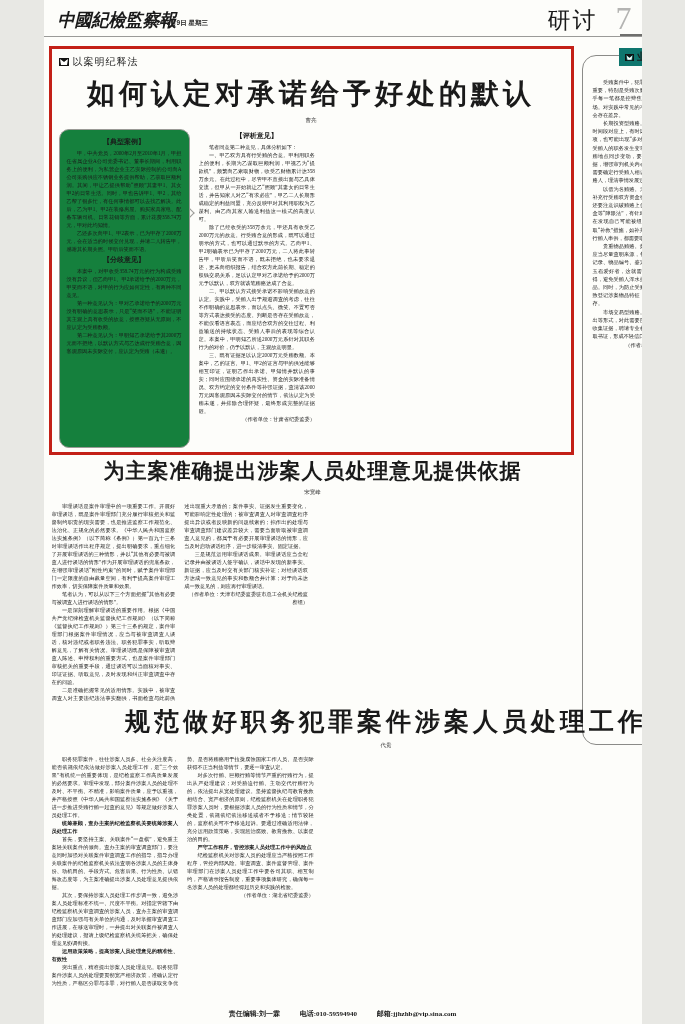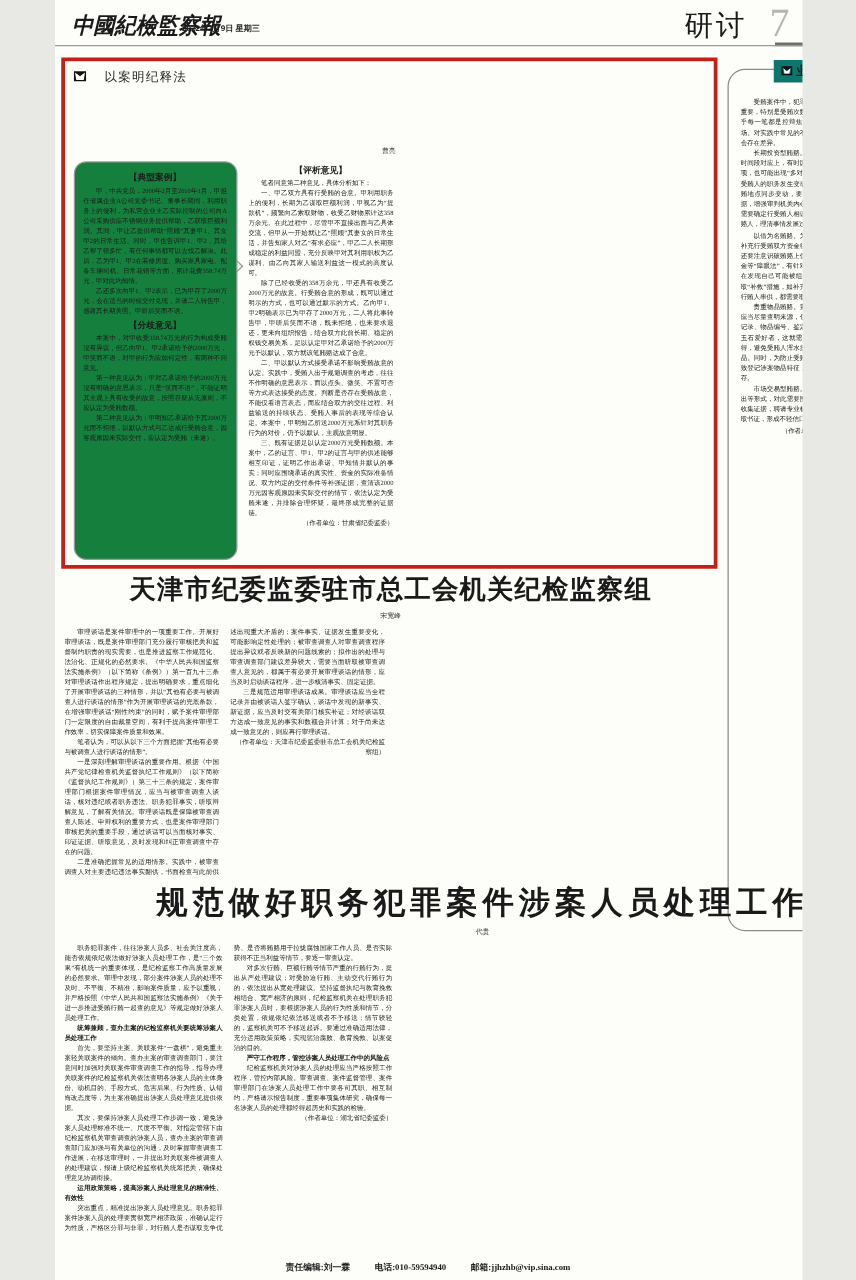--- a/index.html
+++ b/index.html
@@ -14,21 +14,21 @@
   .page-num{position:absolute;right:10px;top:0px;font-size:32px;color:#b4b4b2;}
   .hdr-rule{position:absolute;top:36px;left:0;width:685px;border-top:1px solid #9a9a98;}
   .hdr-rule-thick{position:absolute;top:34px;left:576px;width:74px;height:3px;background:#6f6f6d;}
   
   .para{margin:0;text-indent:2em;text-align:justify;}
   .attribution{text-align:right;text-indent:0;}
   .sec-title{text-align:center;font-weight:bold;font-size:7px;margin:3px 0 3px;}
   .subhead{font-weight:bold;}
   
   .main-box{position:absolute;left:5px;top:46px;width:519px;height:403px;border:3px solid #c32017;background:#fdfdfa;}
-  .kicker{position:absolute;left:7px;top:4px;display:flex;align-items:center;gap:15px;}
+  .kicker{position:absolute;left:7px;top:4px;display:flex;align-items:center;gap:4px;}
   .kicker-label{font-size:10px;letter-spacing:1px;}
   .icon-glyph{display:inline-block;}
   .main-headline{position:absolute;top:26px;left:0;right:0;text-align:center;
                  font-size:28px;font-weight:bold;letter-spacing:4px;}
   .main-byline{position:absolute;top:68px;left:0;right:0;text-align:center;font-size:5.5px;color:#333;}
   .case-box{position:absolute;left:7px;top:80px;width:131px;bottom:4px;box-sizing:border-box;
             background:#15803d;border:1px solid #9a9a96;border-radius:10px;padding:5px 7px;
             font-size:5.2px;line-height:8px;overflow:hidden;}
   .case-tail{position:absolute;left:133px;top:160px;width:7px;height:7px;background:#fafaf6;
              border-top:1px solid #9a9a96;border-right:1px solid #9a9a96;transform:rotate(45deg);}
@@ -79,20 +79,21 @@
   <div class="main-box">
     <div class="kicker">
       <span class="icon-glyph">
         <svg width="10" height="10" viewBox="0 0 10 10">
             <path d="M0 1 h10 v8 h-10 z M1 2 l4 3 l4-3 l-1 6 l-6 0 z" fill="#111" fill-rule="evenodd"></path>
             <path d="M2 3 l3 2.5 L8 3 l-0.8 4.5 h-4.4 z" fill="#fff"></path>
           </svg>
       </span>
       <span class="kicker-label">以案明纪释法</span>
     </div>
+    <h1 class="main-headline" style="margin:0;">如何认定对承诺给予好处的默认</h1>
     <div class="main-byline">曹亮</div>
     <div class="case-tail"></div>
     <div class="case-box">
         <div class="sec-title">【典型案例】</div>
         <p class="para">甲，中共党员，2000年2月至2010年1月，甲担任省属企业A公司党委书记、董事长期间，利用职务上的便利，为私营企业主乙实际控制的公司向A公司采购供应不锈钢业务提供帮助，乙获取巨额利润。其间，甲让乙提供帮助“照顾”其妻甲1、其女甲2的日常生活。同时，甲也告诉甲1、甲2，其给乙帮了很多忙，有任何事情都可以去找乙解决。此后，乙为甲1、甲2在装修房屋、购买家具家电、配备车辆司机、日常花销等方面，累计花费358.74万元，甲对此均知情。</p>
         <p class="para">乙还多次向甲1、甲2表示，已为甲存了2000万元，会在适当的时候交付兑现，并请二人转告甲，感谢其长期关照。甲听后笑而不语。</p>
         <div class="sec-title">【分歧意见】</div>
         <p class="para">本案中，对甲收受358.74万元的行为构成受贿没有异议，但乙向甲1、甲2承诺给予的2000万元，甲笑而不语，对甲的行为应如何定性，有两种不同意见。</p>
         <p class="para">第一种意见认为：甲对乙承诺给予的2000万元没有明确的意思表示，只是“笑而不语”，不能证明其主观上具有收受的故意，按照存疑从无原则，不应认定为受贿数额。</p>
         <p class="para">第二种意见认为：甲明知乙承诺给予其2000万元而不拒绝，以默认方式与乙达成行受贿合意，因客观原因未实际交付，应认定为受贿（未遂）。</p>
@@ -102,21 +103,21 @@
         <p class="para">笔者同意第二种意见，具体分析如下：</p>
         <p class="para">一、甲乙双方具有行受贿的合意。甲利用职务上的便利，长期为乙谋取巨额利润，甲视乙为“提款机”，频繁向乙索取财物，收受乙财物累计达358万余元。在此过程中，尽管甲不直接出面与乙具体交流，但甲从一开始就让乙“照顾”其妻女的日常生活，并告知家人对乙“有求必应”，甲乙二人长期形成稳定的利益同盟，充分反映甲对其利用职权为乙谋利、由乙向其家人输送利益这一模式的高度认可。</p>
         <p class="para">除了已经收受的358万余元，甲还具有收受乙2000万元的故意。行受贿合意的形成，既可以通过明示的方式，也可以通过默示的方式。乙向甲1、甲2明确表示已为甲存了2000万元，二人将此事转告甲，甲听后笑而不语，既未拒绝，也未要求退还，更未向组织报告，结合双方此前长期、稳定的权钱交易关系，足以认定甲对乙承诺给予的2000万元予以默认，双方就该笔贿赂达成了合意。</p>
         <p class="para">二、甲以默认方式接受承诺不影响受贿故意的认定。实践中，受贿人出于规避调查的考虑，往往不作明确的意思表示，而以点头、微笑、不置可否等方式表达接受的态度。判断是否存在受贿故意，不能仅看语言表态，而应结合双方的交往过程、利益输送的持续状态、受贿人事后的表现等综合认定。本案中，甲明知乙所送2000万元系针对其职务行为的对价，仍予以默认，主观故意明显。</p>
         <p class="para">三、既有证据足以认定2000万元受贿数额。本案中，乙的证言、甲1、甲2的证言与甲的供述能够相互印证，证明乙作出承诺、甲知情并默认的事实；同时应围绕承诺的真实性、资金的实际准备情况、双方约定的交付条件等补强证据，查清该2000万元因客观原因未实际交付的情节，依法认定为受贿未遂，并排除合理怀疑，最终形成完整的证据链。</p>
         <p class="para attribution">（作者单位：甘肃省纪委监委）</p>
       </div>
   </div>
 
   <div class="middle">
-    <h2 class="middle-headline">天津市纪委监委驻市总工会机关纪检监察组</h2>
+    <h2 class="middle-headline">为主案准确提出涉案人员处理意见提供依据</h2>
     <div class="middle-byline">宋宽峰</div>
     <div class="middle-body">
         <p class="para">审理谈话是案件审理中的一项重要工作。开展好审理谈话，既是案件审理部门充分履行审核把关和监督制约职责的现实需要，也是推进监察工作规范化、法治化、正规化的必然要求。《中华人民共和国监察法实施条例》（以下简称《条例》）第一百九十三条对审理谈话作出程序规定，提出明确要求，重点细化了开展审理谈话的三种情形，并以“其他有必要与被调查人进行谈话的情形”作为开展审理谈话的兜底条款，在增强审理谈话“刚性约束”的同时，赋予案件审理部门一定限度的自由裁量空间，有利于提高案件审理工作效率，切实保障案件质量和效果。</p>
         <p class="para">笔者认为，可以从以下三个方面把握“其他有必要与被调查人进行谈话的情形”。</p>
         <p class="para">一是深刻理解审理谈话的重要作用。根据《中国共产党纪律检查机关监督执纪工作规则》（以下简称《监督执纪工作规则》）第三十三条的规定，案件审理部门根据案件审理情况，应当与被审查调查人谈话，核对违纪或者职务违法、职务犯罪事实，听取辩解意见，了解有关情况。审理谈话既是保障被审查调查人陈述、申辩权利的重要方式，也是案件审理部门审核把关的重要手段，通过谈话可以当面核对事实、印证证据、听取意见，及时发现和纠正审查调查中存在的问题。</p>
         <p class="para">二是准确把握常见的适用情形。实践中，被审查调查人对主要违纪违法事实翻供，书面检查与此前供述出现重大矛盾的；案件事实、证据发生重要变化，可能影响定性处理的；被审查调查人对审查调查程序提出异议或者反映新的问题线索的；拟作出的处理与审查调查部门建议差异较大，需要当面听取被审查调查人意见的，都属于有必要开展审理谈话的情形，应当及时启动谈话程序，进一步核清事实、固定证据。</p>
         <p class="para">三是规范运用审理谈话成果。审理谈话应当全程记录并由被谈话人签字确认，谈话中发现的新事实、新证据，应当及时交有关部门核实补证；对经谈话双方达成一致意见的事实和数额合并计算；对于尚未达成一致意见的，则应再行审理谈话。</p>
         <p class="para attribution">（作者单位：天津市纪委监委驻市总工会机关纪检监察组）</p>
       </div>
   </div>

